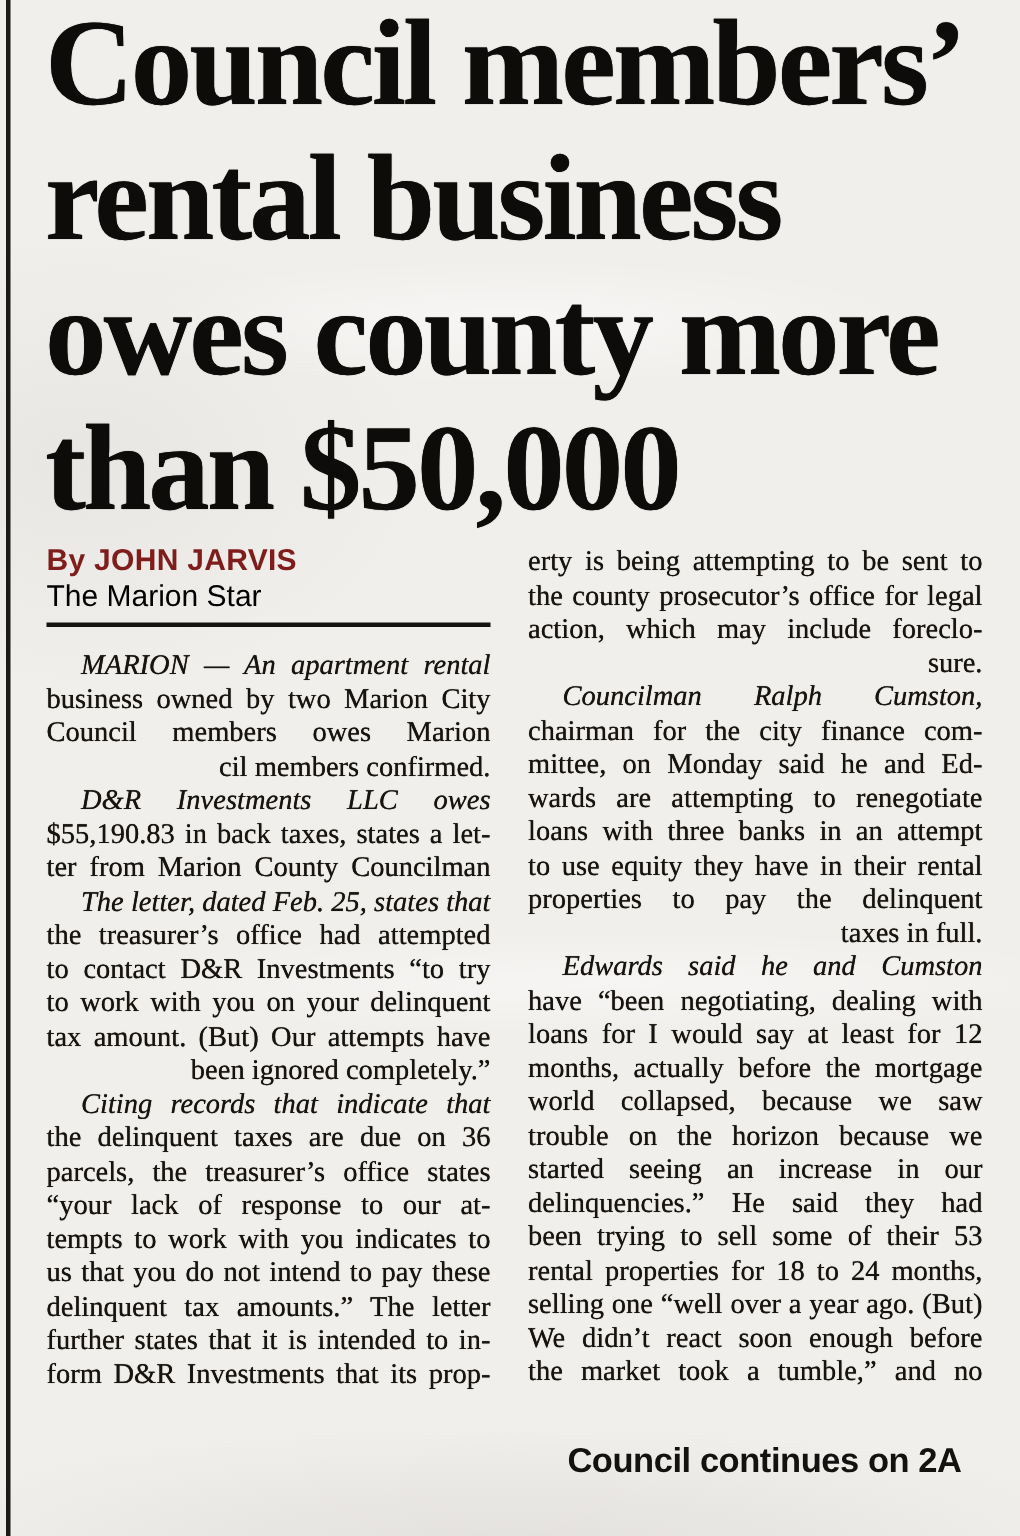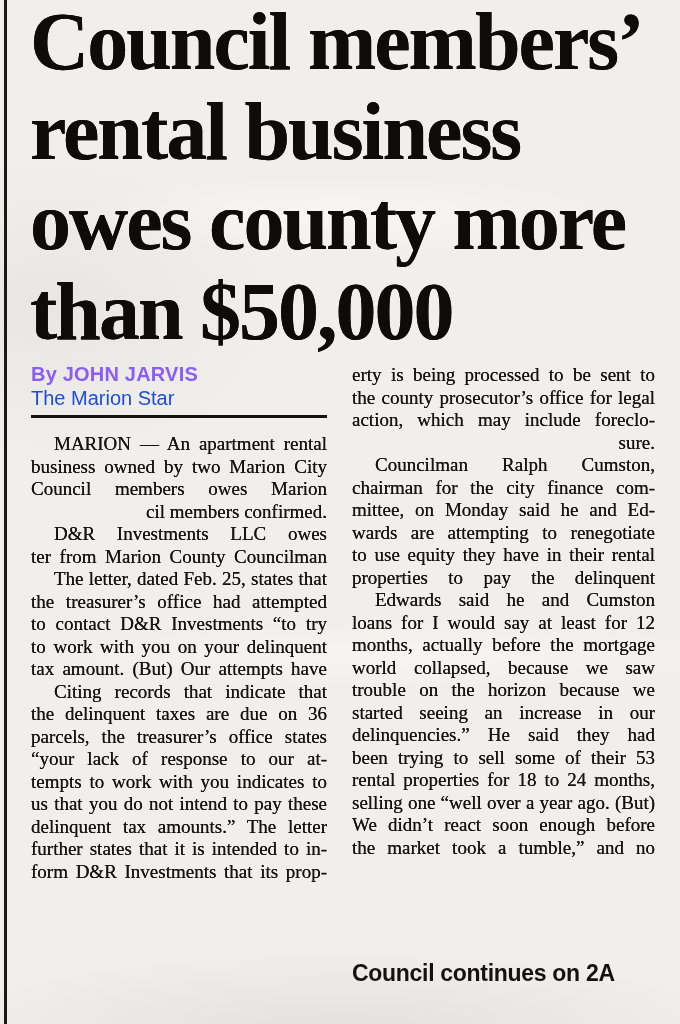--- a/index.html
+++ b/index.html
@@ -48,26 +48,26 @@
     position: absolute;
     left: 31px; top: 362px;
     width: 296px;
     font-family: "Liberation Sans", "DejaVu Sans", sans-serif;
   }
   .byline {
     font-size: 20px;
     line-height: 24px;
     font-weight: bold;
     letter-spacing: 0.2px;
-    color: #8b5cf6;
+    color: #7f1d1d;
   }
   .publication {
     font-size: 20px;
     line-height: 24px;
-    color: #1d4ed8;
+    color: #000000;
   }
   .byline-rule {
     margin-top: 5px;
     width: 296px; height: 3px;
     background: #141312;
   }
   .col {
     position: absolute;
     font-size: 19px;
     line-height: 22.5px;
@@ -77,26 +77,26 @@
   .col-right { left: 352px; top: 364px; width: 303px; }
   .bodyline {
     text-align: right;
     white-space: nowrap;
   }
   .bodyline.jfull {
     white-space: normal;
     text-align: justify;
     text-align-last: justify;
   }
-  .bodyline.indent { padding-left: 23px; }
+  .bodyline.indent { padding-left: 23px; font-style: italic; }
   .continuation {
     position: absolute;
     left: 352px; top: 960px;
     width: 289px;
-    text-align: left;
+    text-align: right;
     font-family: "Liberation Sans", "DejaVu Sans", sans-serif;
     font-weight: bold;
     font-size: 23px;
     letter-spacing: -0.3px;
     color: #131211;
   }
 </style>
 </head>
 <body>
 
@@ -115,48 +115,53 @@
   <div class="publication">The Marion Star</div>
   <div class="byline-rule"></div>
 </div>
 
 <div class="col col-left">
     <div class="bodyline indent jfull">MARION — An apartment rental</div>
     <div class="bodyline jfull">business owned by two Marion City</div>
     <div class="bodyline jfull">Council members owes Marion</div>
     <div class="bodyline">cil members confirmed.</div>
     <div class="bodyline indent jfull">D&amp;R Investments LLC owes</div>
+    <div class="bodyline jfull">$55,190.83 in back taxes, states a let-</div>
     <div class="bodyline jfull">ter from Marion County Councilman</div>
     <div class="bodyline indent jfull">The letter, dated Feb. 25, states that</div>
     <div class="bodyline jfull">the treasurer’s office had attempted</div>
     <div class="bodyline jfull">to contact D&amp;R Investments “to try</div>
     <div class="bodyline jfull">to work with you on your delinquent</div>
     <div class="bodyline jfull">tax amount. (But) Our attempts have</div>
+    <div class="bodyline">been ignored completely.”</div>
     <div class="bodyline indent jfull">Citing records that indicate that</div>
     <div class="bodyline jfull">the delinquent taxes are due on 36</div>
     <div class="bodyline jfull">parcels, the treasurer’s office states</div>
     <div class="bodyline jfull">“your lack of response to our at-</div>
     <div class="bodyline jfull">tempts to work with you indicates to</div>
     <div class="bodyline jfull">us that you do not intend to pay these</div>
     <div class="bodyline jfull">delinquent tax amounts.” The letter</div>
     <div class="bodyline jfull">further states that it is intended to in-</div>
     <div class="bodyline jfull">form D&amp;R Investments that its prop-</div>
   </div>
 <div class="col col-right">
-    <div class="bodyline jfull">erty is being processed to be sent to</div>
+    <div class="bodyline jfull">erty is being attempting to be sent to</div>
     <div class="bodyline jfull">the county prosecutor’s office for legal</div>
     <div class="bodyline jfull">action, which may include foreclo-</div>
     <div class="bodyline">sure.</div>
     <div class="bodyline indent jfull">Councilman Ralph Cumston,</div>
     <div class="bodyline jfull">chairman for the city finance com-</div>
     <div class="bodyline jfull">mittee, on Monday said he and Ed-</div>
     <div class="bodyline jfull">wards are attempting to renegotiate</div>
+    <div class="bodyline jfull">loans with three banks in an attempt</div>
     <div class="bodyline jfull">to use equity they have in their rental</div>
     <div class="bodyline jfull">properties to pay the delinquent</div>
+    <div class="bodyline">taxes in full.</div>
     <div class="bodyline indent jfull">Edwards said he and Cumston</div>
+    <div class="bodyline jfull">have “been negotiating, dealing with</div>
     <div class="bodyline jfull">loans for I would say at least for 12</div>
     <div class="bodyline jfull">months, actually before the mortgage</div>
     <div class="bodyline jfull">world collapsed, because we saw</div>
     <div class="bodyline jfull">trouble on the horizon because we</div>
     <div class="bodyline jfull">started seeing an increase in our</div>
     <div class="bodyline jfull">delinquencies.” He said they had</div>
     <div class="bodyline jfull">been trying to sell some of their 53</div>
     <div class="bodyline jfull">rental properties for 18 to 24 months,</div>
     <div class="bodyline jfull">selling one “well over a year ago. (But)</div>
     <div class="bodyline jfull">We didn’t react soon enough before</div>

